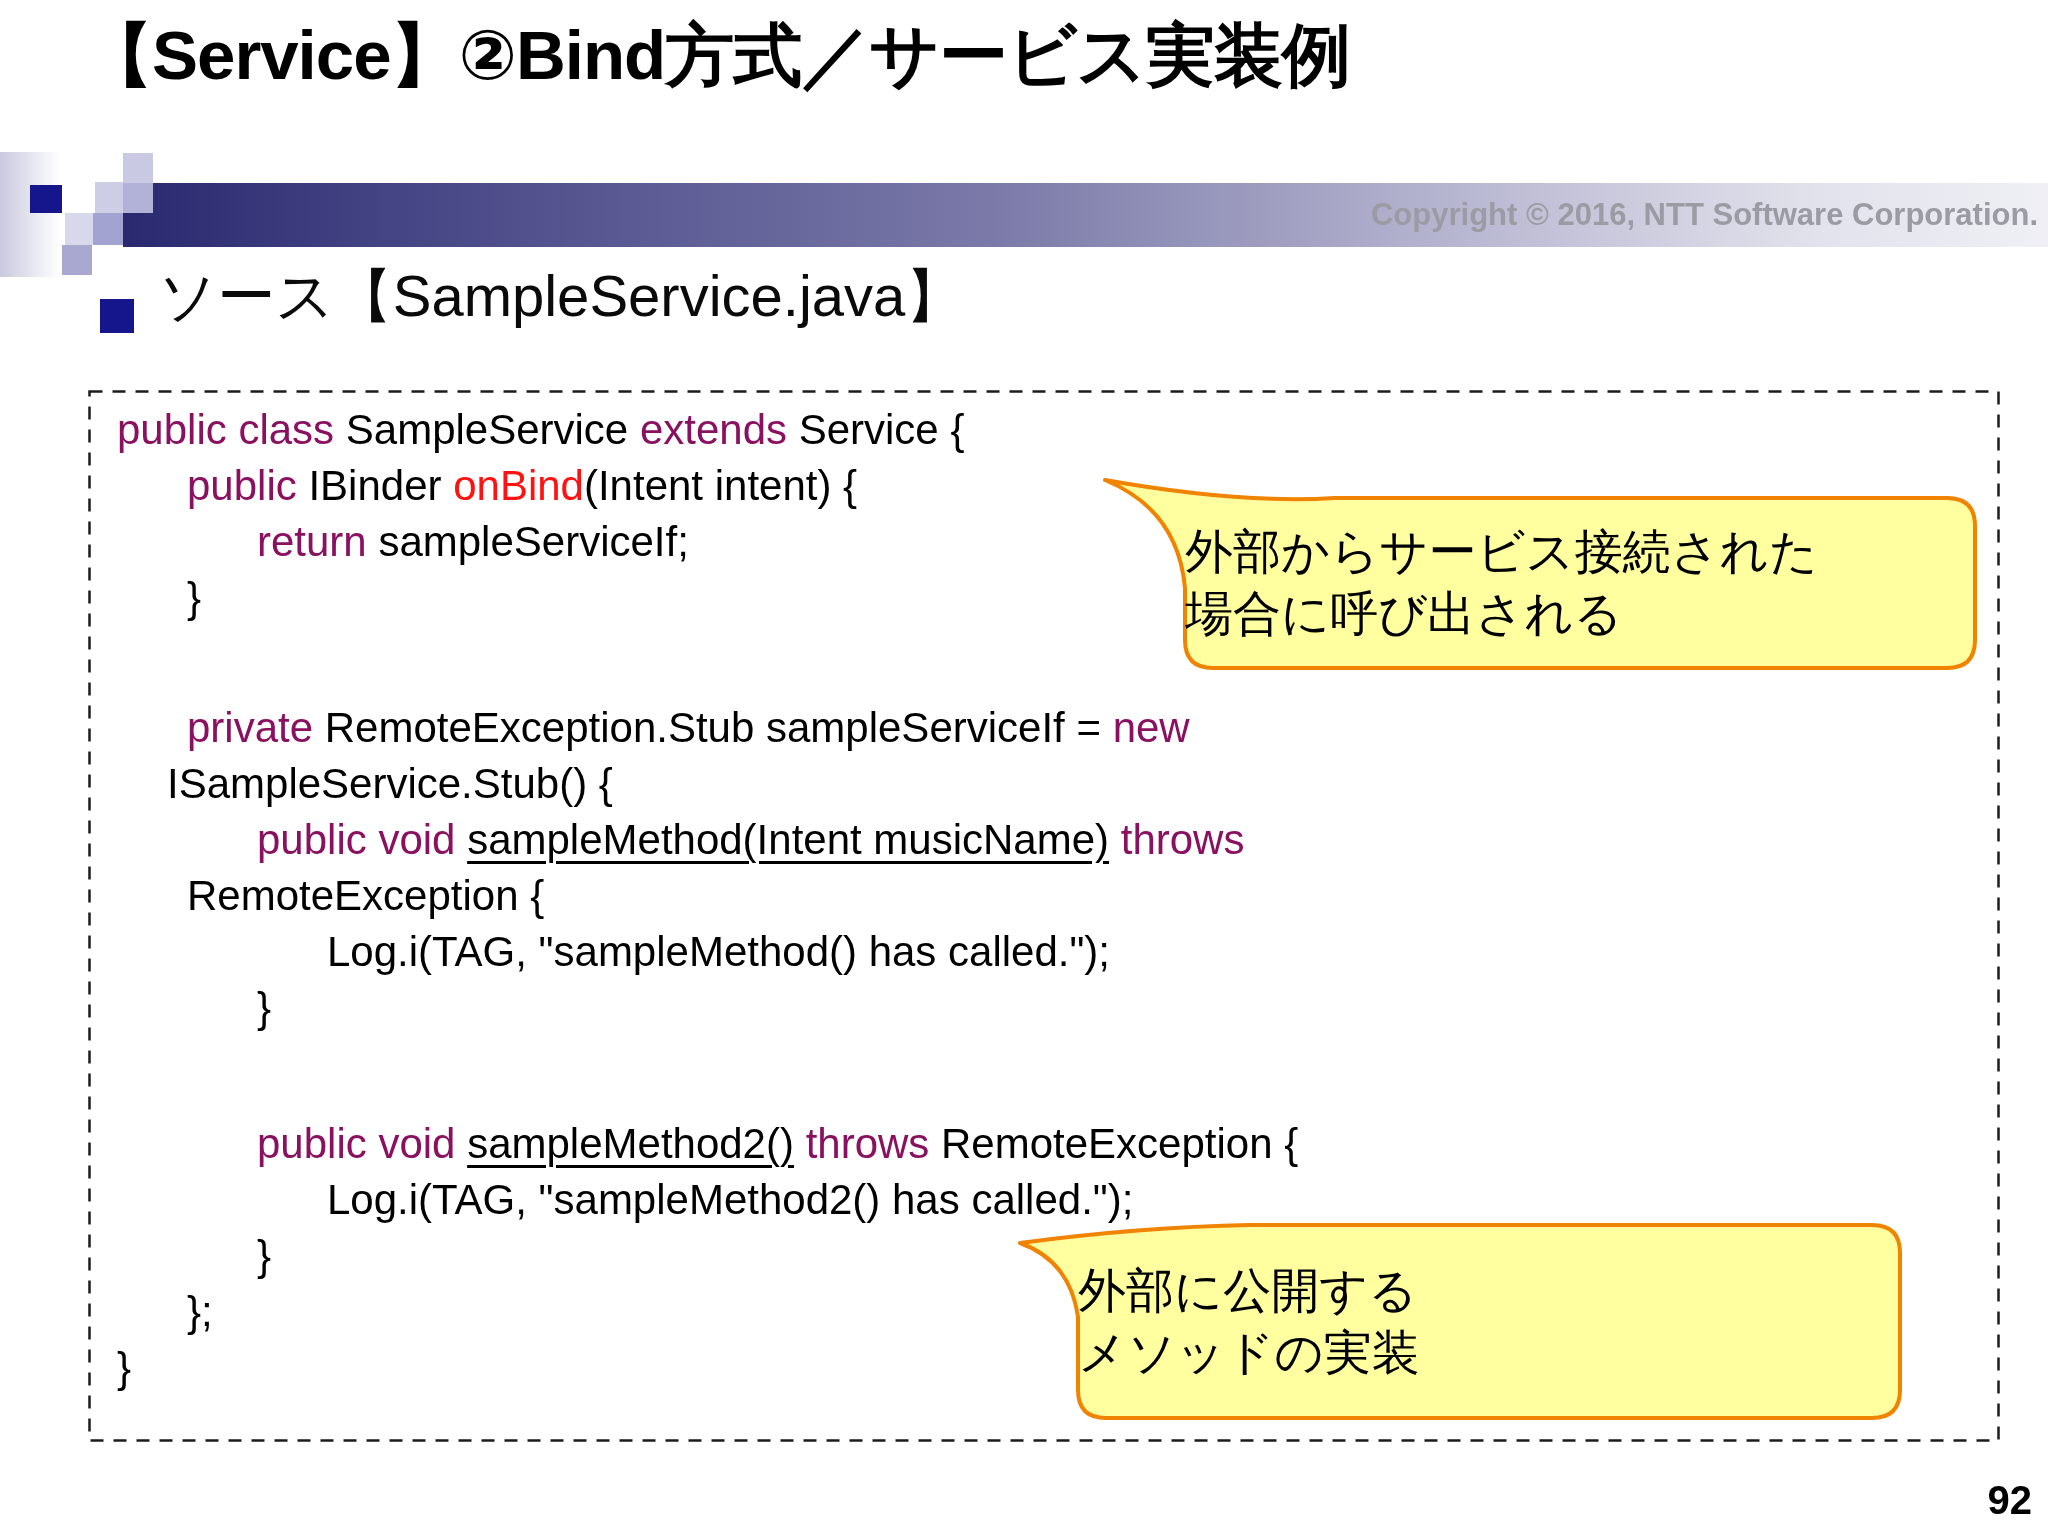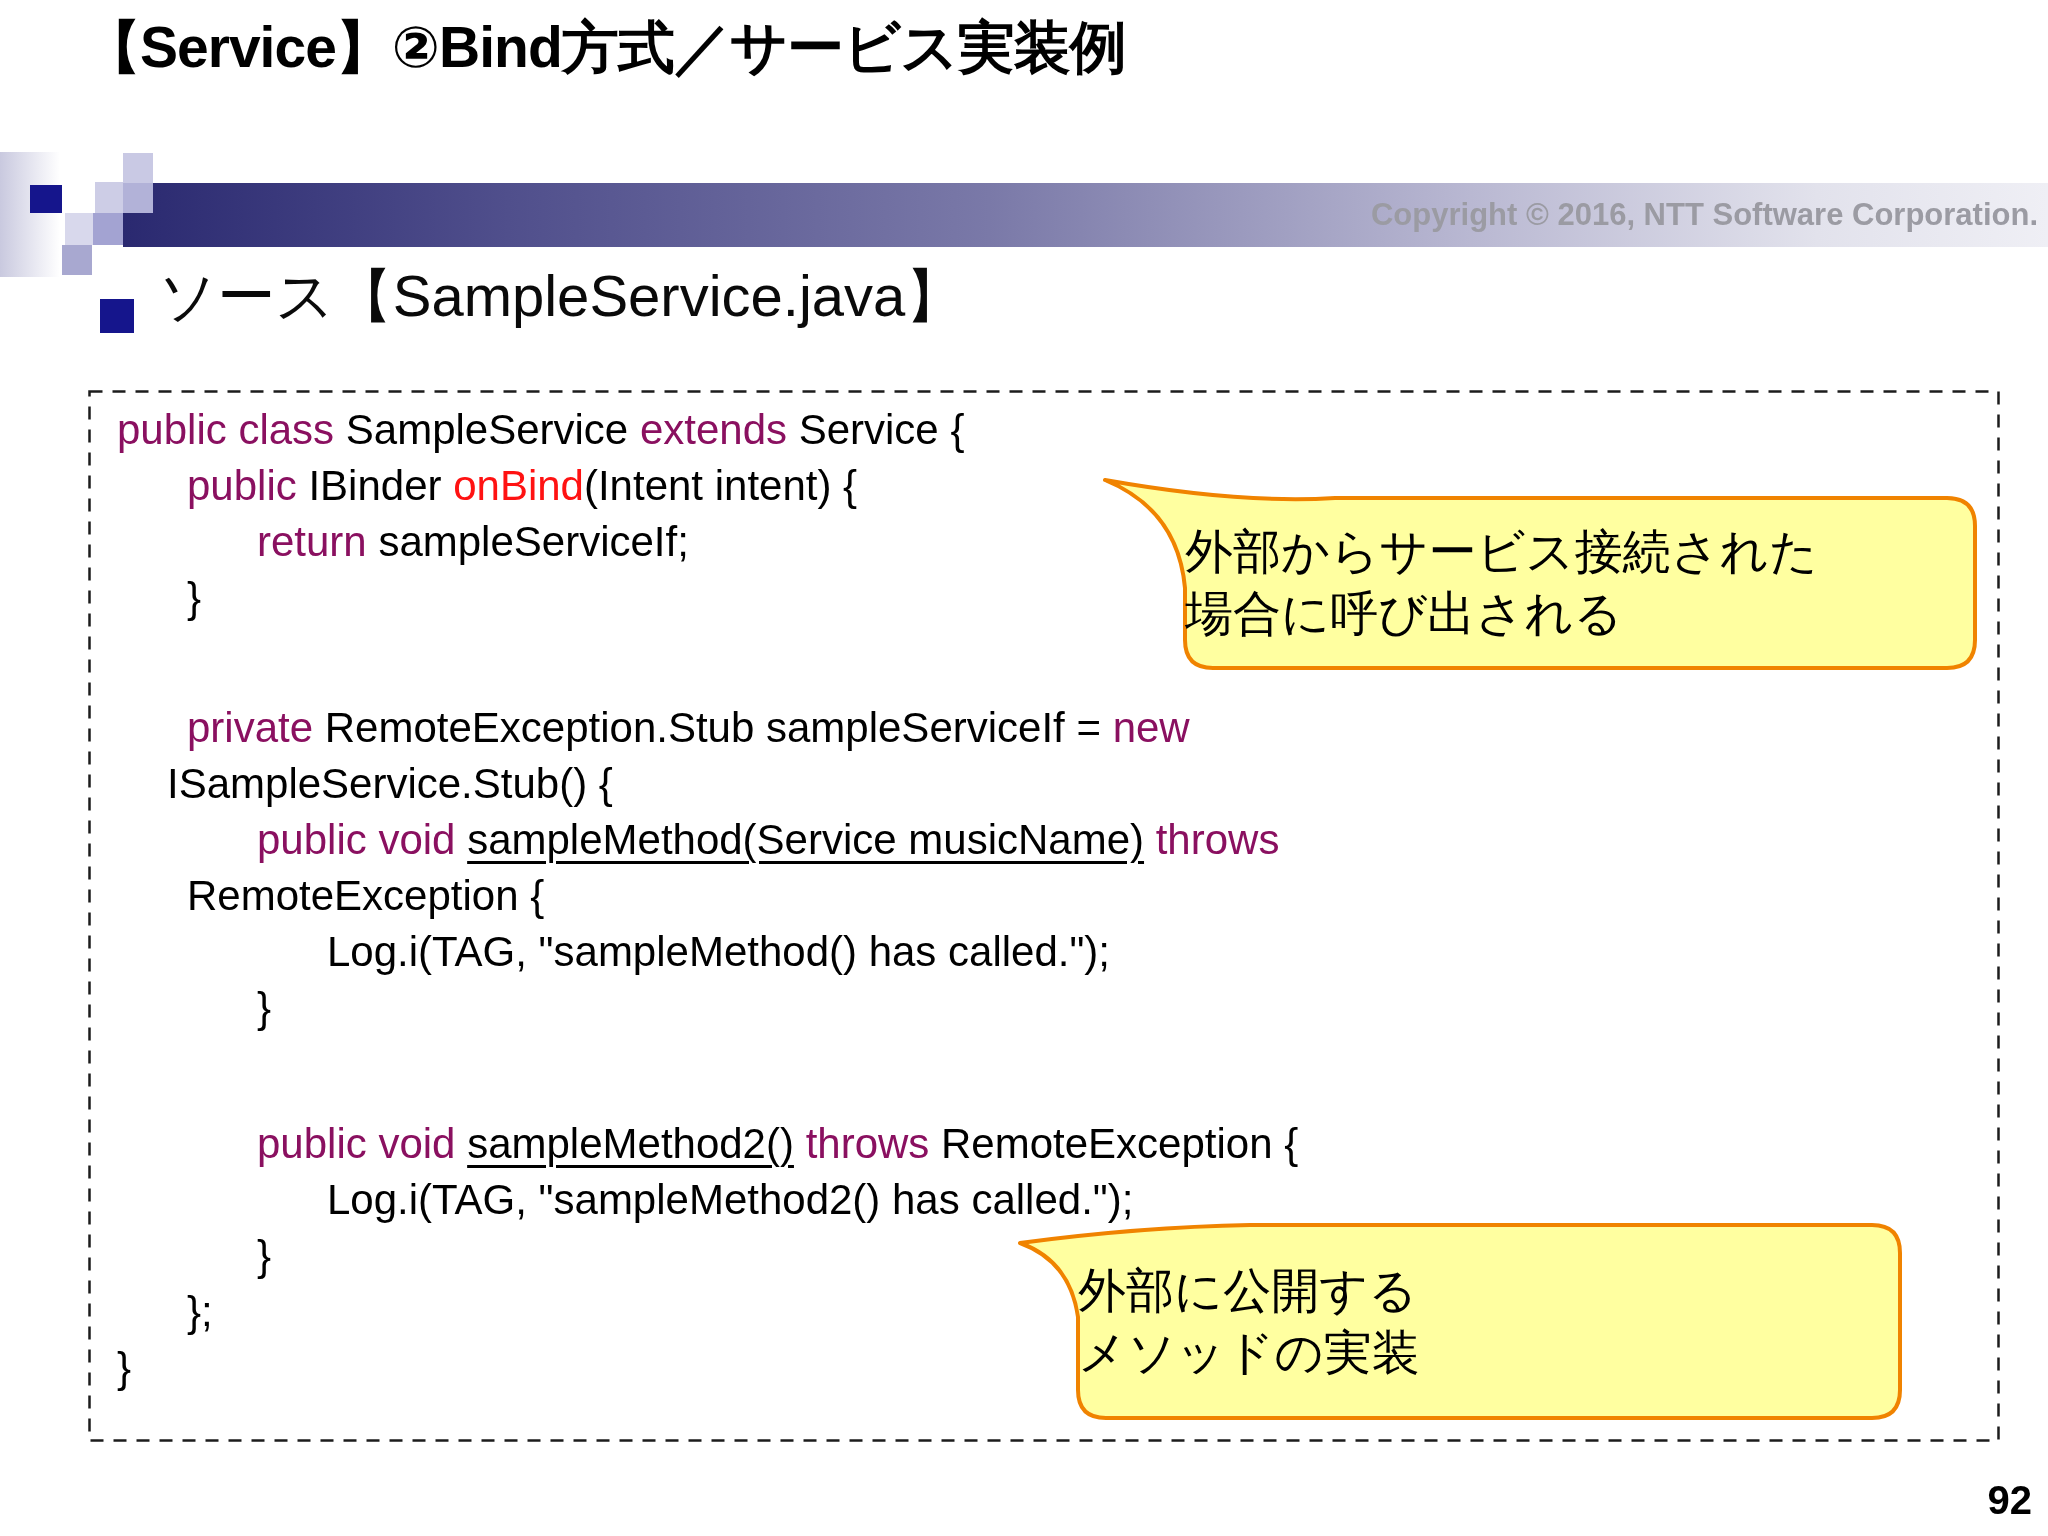--- a/index.html
+++ b/index.html
@@ -4,21 +4,21 @@
 <style>
   html,body{margin:0;padding:0;background:#ffffff;}
   .slide{
     position:relative; width:2048px; height:1536px; overflow:hidden;
     background:#ffffff;
     font-family:"Liberation Sans","DejaVu Sans",sans-serif;
   }
   
   .title{
     position:absolute; left:84px; top:10px; margin:0;
-    font-size:57px; font-weight:700; color:#000; letter-spacing:-1px;
+    font-size:69px; font-weight:700; color:#000; letter-spacing:-1px;
     white-space:nowrap;
   }
   .deco-strip{
     position:absolute; left:0; top:152px; width:63px; height:125px;
     background:linear-gradient(90deg,#c9c9df 0%,#ffffff 95%);
   }
   .deco-bar{
     position:absolute; left:123px; top:183px; width:1925px; height:64px;
     background:linear-gradient(90deg,var(--bar-start) 0%,#504f8c 20%,#7a79a8 45%,#b9b8d2 70%,#e2e2ec 88%,var(--bar-end) 100%);
   }
@@ -97,21 +97,21 @@
       <rect x="1.5" y="1.5" width="1909" height="1049" fill="none" stroke="#1c1c1c" stroke-width="2.5" stroke-dasharray="13 10"></rect>
     </svg>
     <div id="code-lines">
         <div class="code-line" style="margin-left: 21px;"><span class="seg-k">public class</span><span class="seg-p"> SampleService </span><span class="seg-k">extends</span><span class="seg-p"> Service {</span></div>
         <div class="code-line" style="margin-left: 91px;"><span class="seg-k">public</span><span class="seg-p"> IBinder </span><span class="seg-r">onBind</span><span class="seg-p">(Intent intent) {</span></div>
         <div class="code-line" style="margin-left: 161px;"><span class="seg-k">return</span><span class="seg-p"> sampleServiceIf;</span></div>
         <div class="code-line" style="margin-left: 91px;"><span class="seg-p">}</span></div>
         <div style="height: 74px;"></div>
         <div class="code-line" style="margin-left: 91px;"><span class="seg-k">private</span><span class="seg-p"> RemoteException.Stub sampleServiceIf = </span><span class="seg-k">new</span></div>
         <div class="code-line" style="margin-left: 71px;"><span class="seg-p">ISampleService.Stub() {</span></div>
-        <div class="code-line" style="margin-left: 161px;"><span class="seg-k">public void</span><span class="seg-p"> </span><span class="seg-u">sampleMethod(Service musicName)</span><span class="seg-p"> </span><span class="seg-k">throws</span></div>
+        <div class="code-line" style="margin-left: 161px;"><span class="seg-k">public void</span><span class="seg-p"> </span><span class="seg-u">sampleMethod(Intent musicName)</span><span class="seg-p"> </span><span class="seg-k">throws</span></div>
         <div class="code-line" style="margin-left: 91px;"><span class="seg-p">RemoteException {</span></div>
         <div class="code-line" style="margin-left: 231px;"><span class="seg-p">Log.i(TAG, "sampleMethod() has called.");</span></div>
         <div class="code-line" style="margin-left: 161px;"><span class="seg-p">}</span></div>
         <div style="height: 80px;"></div>
         <div class="code-line" style="margin-left: 161px;"><span class="seg-k">public void</span><span class="seg-p"> </span><span class="seg-u">sampleMethod2()</span><span class="seg-p"> </span><span class="seg-k">throws</span><span class="seg-p"> RemoteException {</span></div>
         <div class="code-line" style="margin-left: 231px;"><span class="seg-p">Log.i(TAG, "sampleMethod2() has called.");</span></div>
         <div class="code-line" style="margin-left: 161px;"><span class="seg-p">}</span></div>
         <div class="code-line" style="margin-left: 91px;"><span class="seg-p">};</span></div>
         <div class="code-line" style="margin-left: 21px;"><span class="seg-p">}</span></div>
       </div>

